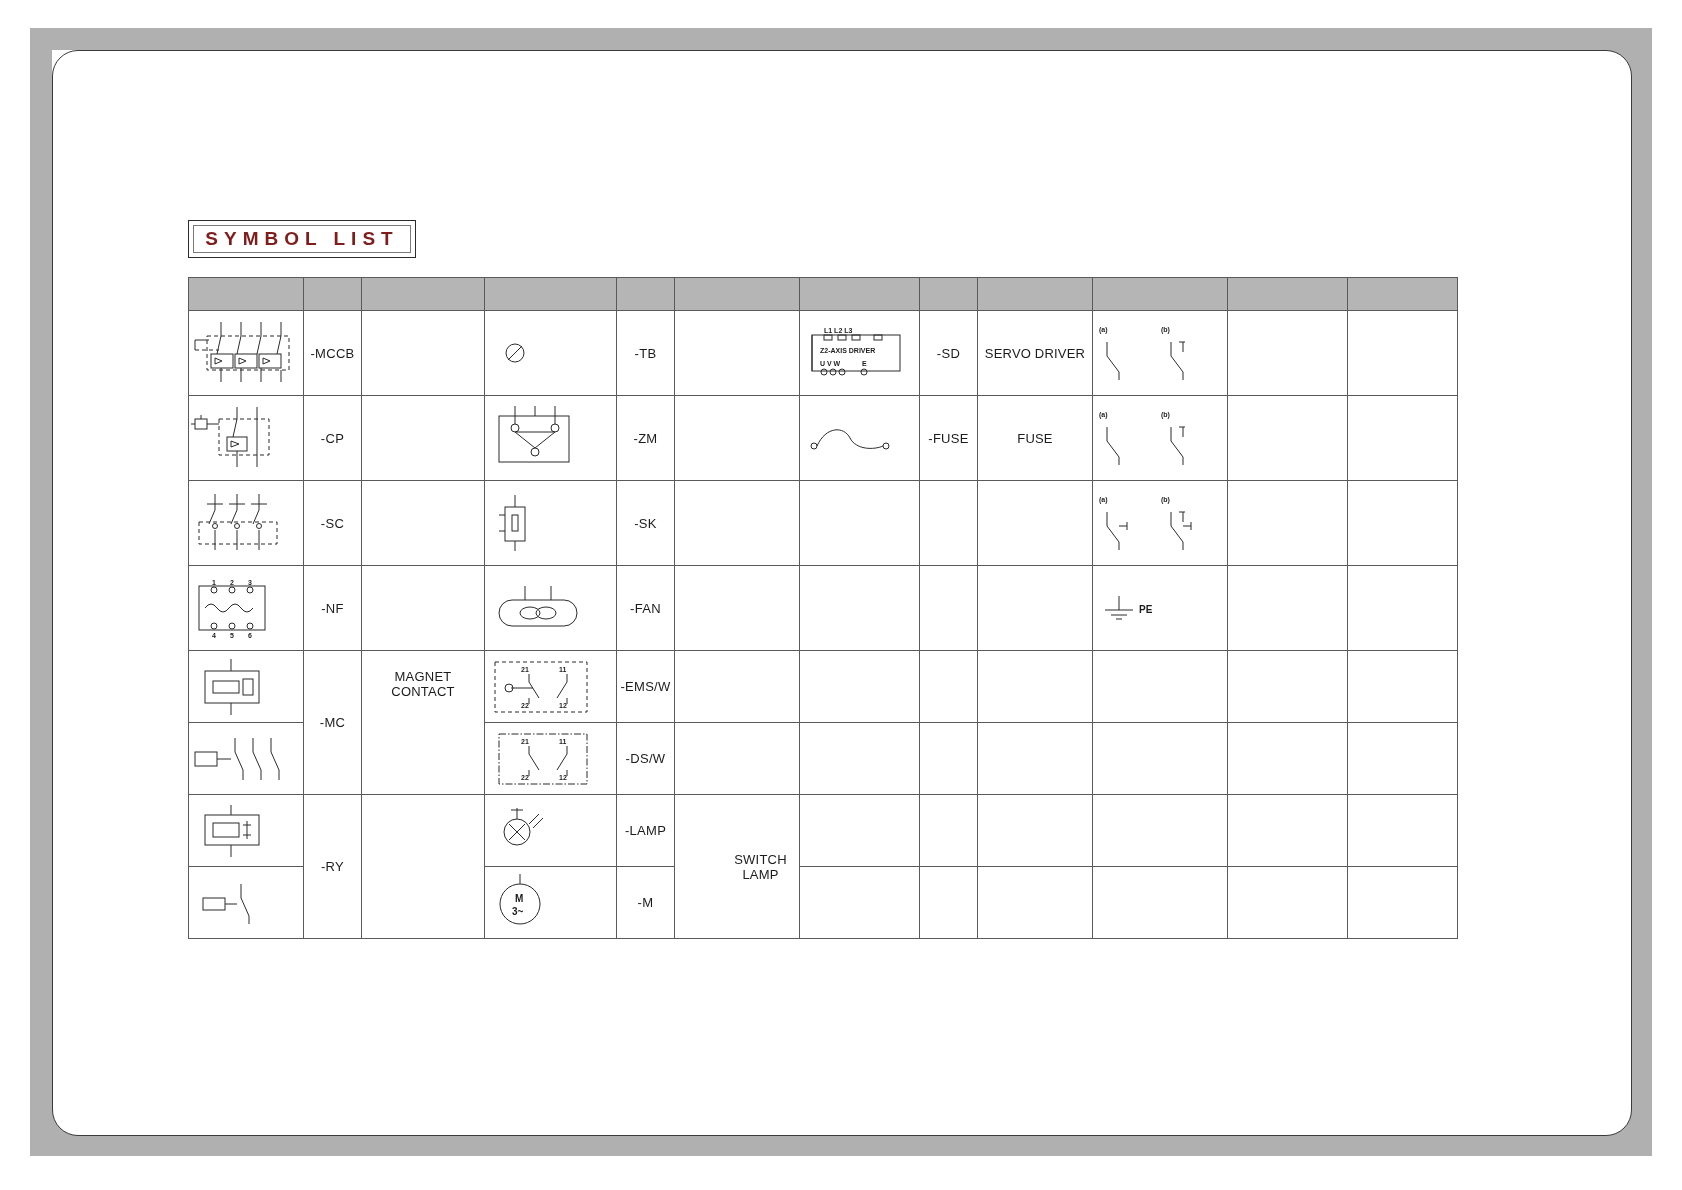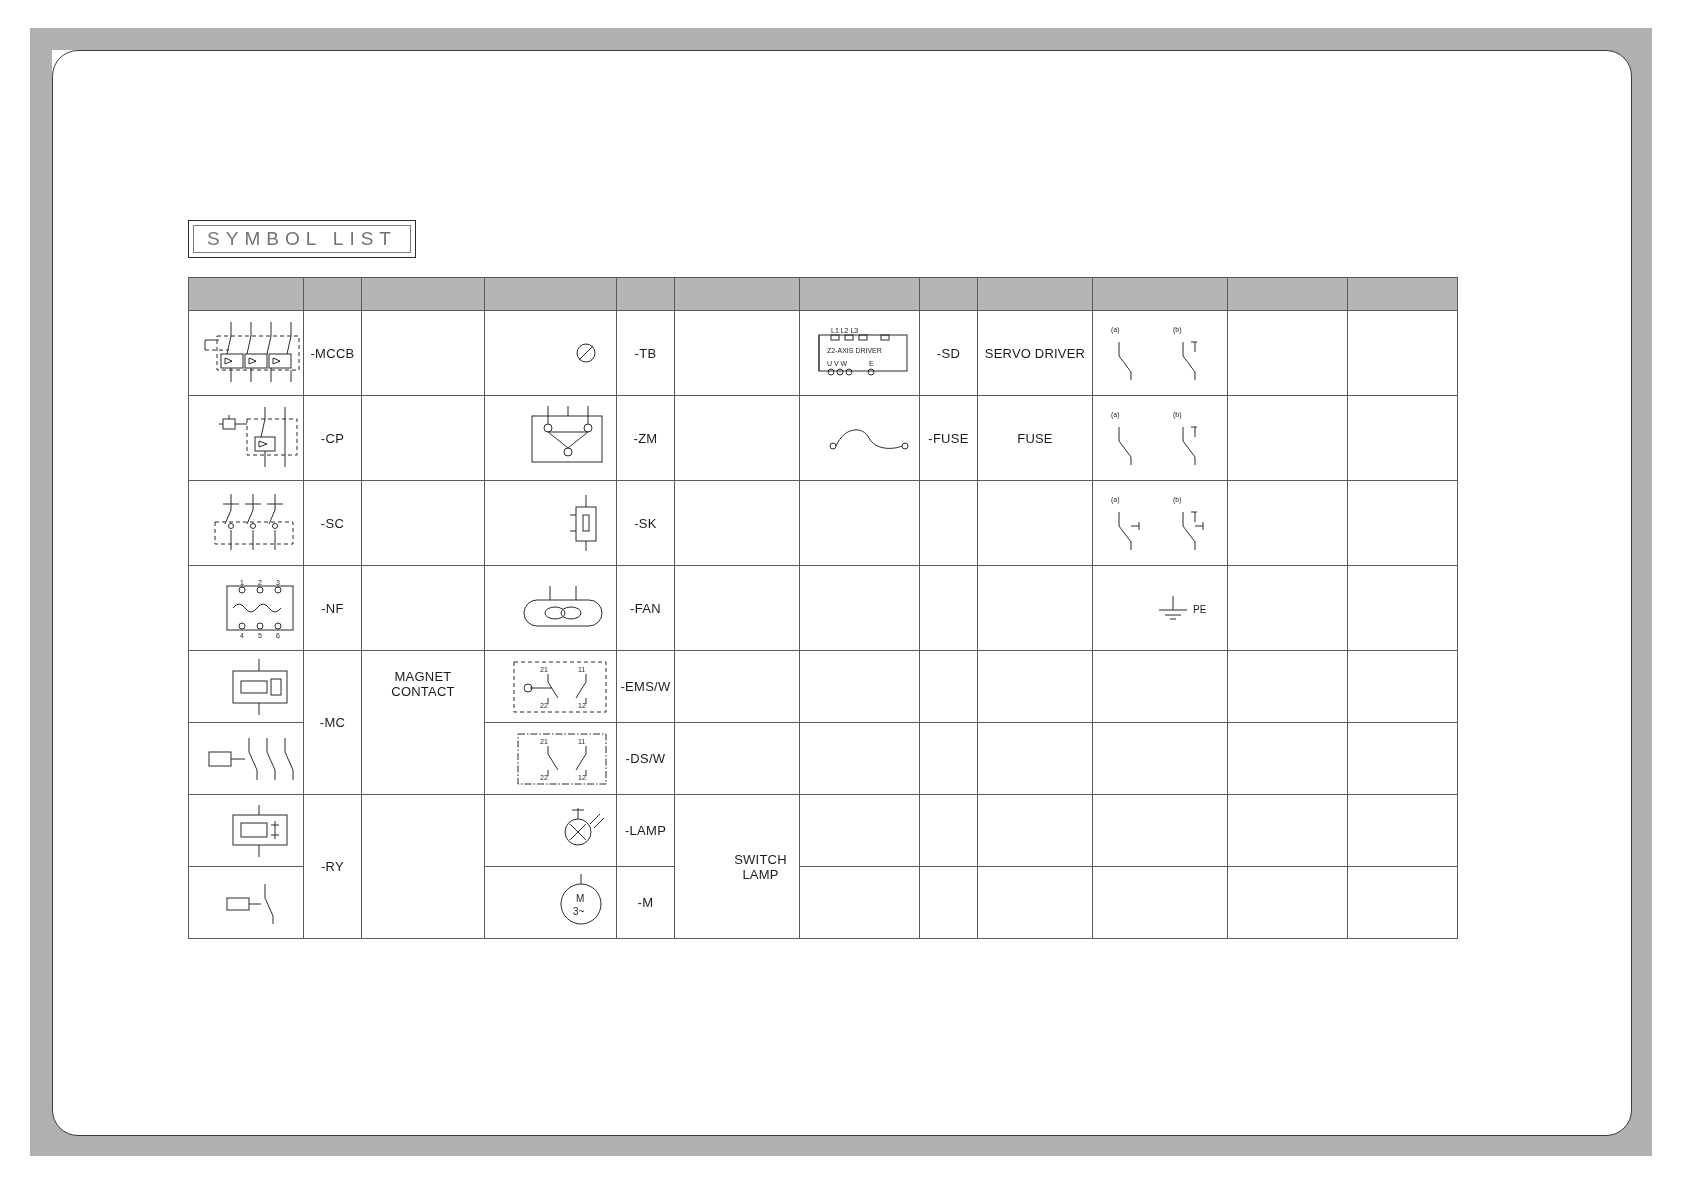--- a/index.html
+++ b/index.html
@@ -73,22 +73,23 @@
     position: absolute;
     left: 4px; top: 4px; right: 4px; bottom: 4px;
     border: 1px solid #7a7a7a;
     display: flex;
     align-items: center;
     justify-content: center;
   }
   #title-text {
     font-size: 19px;
     letter-spacing: 6px;
-    color: #737373;
+    color: #7f1d1d;
     font-family: "Liberation Sans", sans-serif;
+    font-weight: bold;
   }
 
   
   #symbol-table {
     position: absolute;
     left: 188px; top: 277px;
     border-collapse: collapse;
     table-layout: fixed;
   }
   #symbol-table td, #symbol-table th {
@@ -122,21 +123,22 @@
   .row-tall  { height: 72px; }
 
   .tag-cell  { font-size: 13px; letter-spacing: 0.3px; }
   .desc-cell { font-size: 12px; text-align: left; padding-left: 8px; letter-spacing: 0.2px;}
 
   .symwrap {
     width: 100%;
     height: 100%;
     display: flex;
     align-items: center;
-    justify-content: flex-end;
+    justify-content: flex-start;
+    font-weight: bold;
   }
   svg { display: block; }
   .ln  { stroke: #2b2b2b; stroke-width: 1; fill: none; }
   .ln-d{ stroke: #2b2b2b; stroke-width: 1; fill: none; stroke-dasharray: 4 3; }
   .ln-dd{ stroke: #2b2b2b; stroke-width: 1; fill: none; stroke-dasharray: 7 2 1.5 2; }
   .tx  { font-family: "Liberation Sans", sans-serif; font-size: 7px; fill: #1c1c1c; }
   .tx10{ font-family: "Liberation Sans", sans-serif; font-size: 10px; fill: #1c1c1c; }
 </style>
 </head>
 <body>

